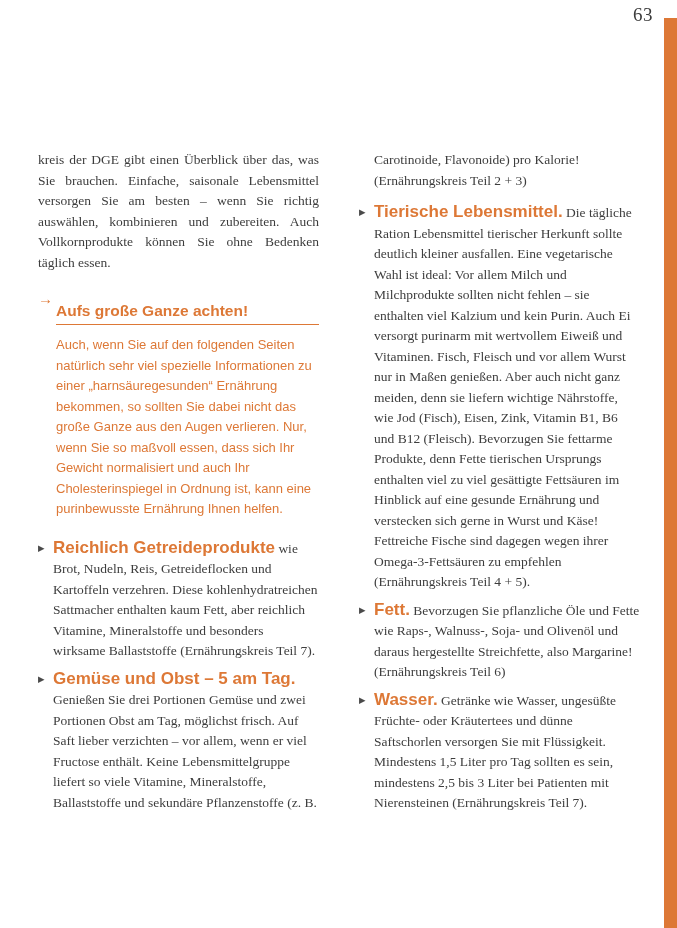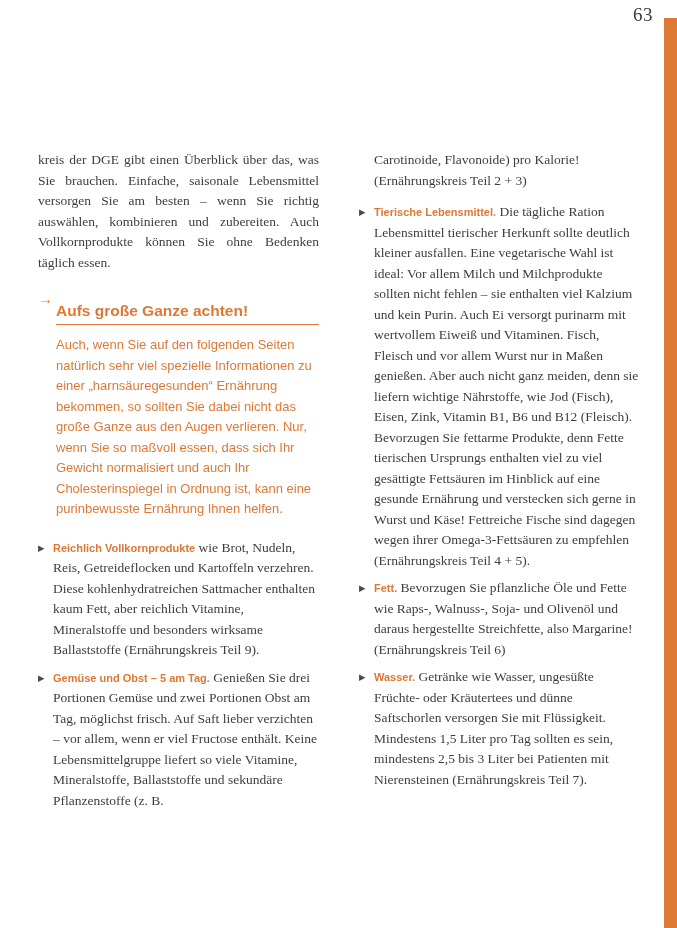--- a/index.html
+++ b/index.html
@@ -85,21 +85,21 @@
     flex: 0 0 15px;
     width: 15px;
     font-size: 8.5px;
     line-height: 20.5px;
     color: #4a4a4a;
   }
   .bullet-text { flex: 1; hyphens: auto; -webkit-hyphens: auto; }
   .lead {
     font-family: "Liberation Sans", sans-serif;
     font-weight: bold;
-    font-size: 11px;
+    font-size: 17px;
     color: var(--accent, #dd7836);
   }
   .continuation {
     margin-left: 15px;
     margin-bottom: 11px;
     hyphens: auto;
     -webkit-hyphens: auto;
   }
 </style>
 </head>
@@ -124,21 +124,21 @@
             <div class="callout-rule"></div>
           </div>
         </div>
         <p class="callout-body">Auch, wenn Sie auf den folgenden Seiten natürlich sehr viel spezielle Informationen zu einer „harnsäuregesunden“ Ernährung bekommen, so sollten Sie dabei nicht das große Ganze aus den Augen verlieren. Nur, wenn Sie so maßvoll essen, dass sich Ihr Gewicht normalisiert und auch Ihr Cholesterinspiegel in Ordnung ist, kann eine purinbewusste Ernährung Ihnen helfen.</p>
       </div>
 
       <div class="bullets-start">
 
         <div class="bullet">
           <span class="bullet-icon">▶</span>
-          <p class="bullet-text"><span class="lead">Reichlich Vollkornprodukte</span><span> wie Brot, Nudeln, Reis, Getreideflocken und Kartoffeln verzehren. Diese kohlenhydratreichen Sattmacher enthalten kaum Fett, aber reichlich Vitamine, Mineralstoffe und besonders wirksame Ballaststoffe (Ernährungskreis Teil 9).</span></p>
+          <p class="bullet-text"><span class="lead">Reichlich Getreideprodukte</span><span> wie Brot, Nudeln, Reis, Getreideflocken und Kartoffeln verzehren. Diese kohlenhydratreichen Sattmacher enthalten kaum Fett, aber reichlich Vitamine, Mineralstoffe und besonders wirksame Ballaststoffe (Ernährungskreis Teil 7).</span></p>
         </div>
 
         <div class="bullet">
           <span class="bullet-icon">▶</span>
           <p class="bullet-text"><span class="lead">Gemüse und Obst – 5 am Tag.</span><span> Genießen Sie drei Portionen Gemüse und zwei Portionen Obst am Tag, möglichst frisch. Auf Saft lieber verzichten – vor allem, wenn er viel Fructose enthält. Keine Lebensmittelgruppe liefert so viele Vitamine, Mineralstoffe, Ballaststoffe und sekundäre Pflanzenstoffe (z. B.</span></p>
         </div>
 
       </div>
     </div>
 

